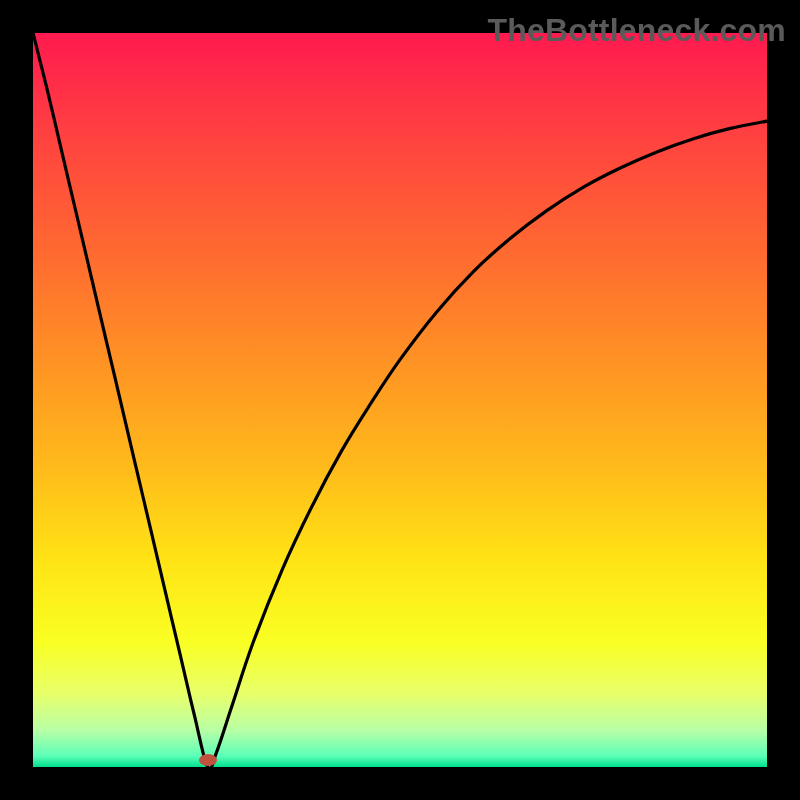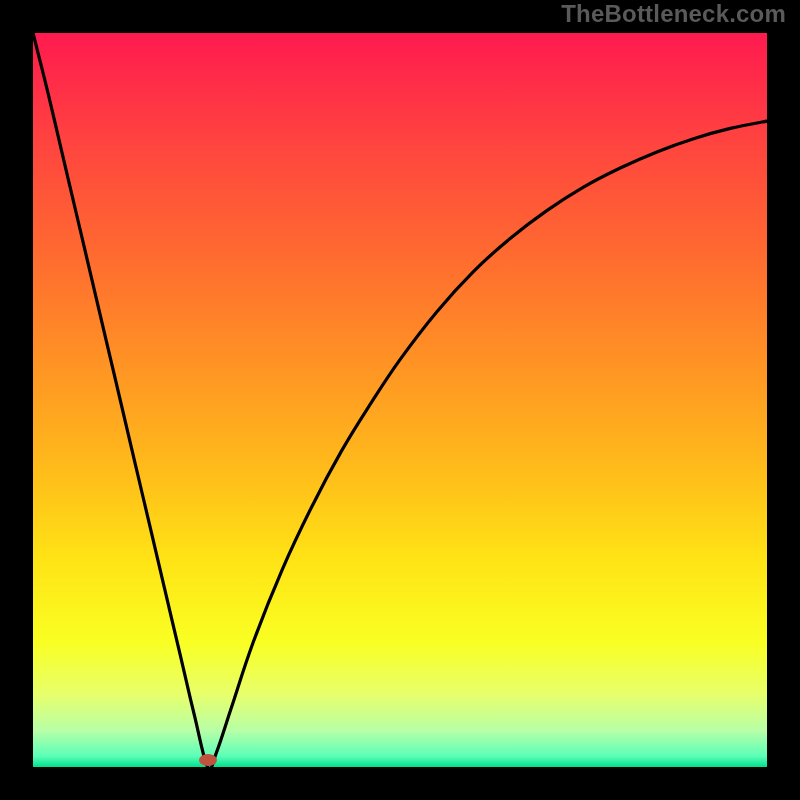--- a/index.html
+++ b/index.html
@@ -13,25 +13,25 @@
   .frame {
     position: absolute;
     left: 0;
     top: 0;
     width: 800px;
     height: 800px;
     background: #000000;
   }
   .watermark {
     position: absolute;
-    top: 0;
+    top: 12px;
     right: 14px;
     color: #5a5a5a;
     font-family: Arial, Helvetica, sans-serif;
-    font-size: 24px;
+    font-size: 32px;
     font-weight: 600;
     letter-spacing: 0.2px;
     z-index: 50;
   }
   svg.plot {
     position: absolute;
     left: 0;
     top: 0;
     width: 800px;
     height: 800px;

